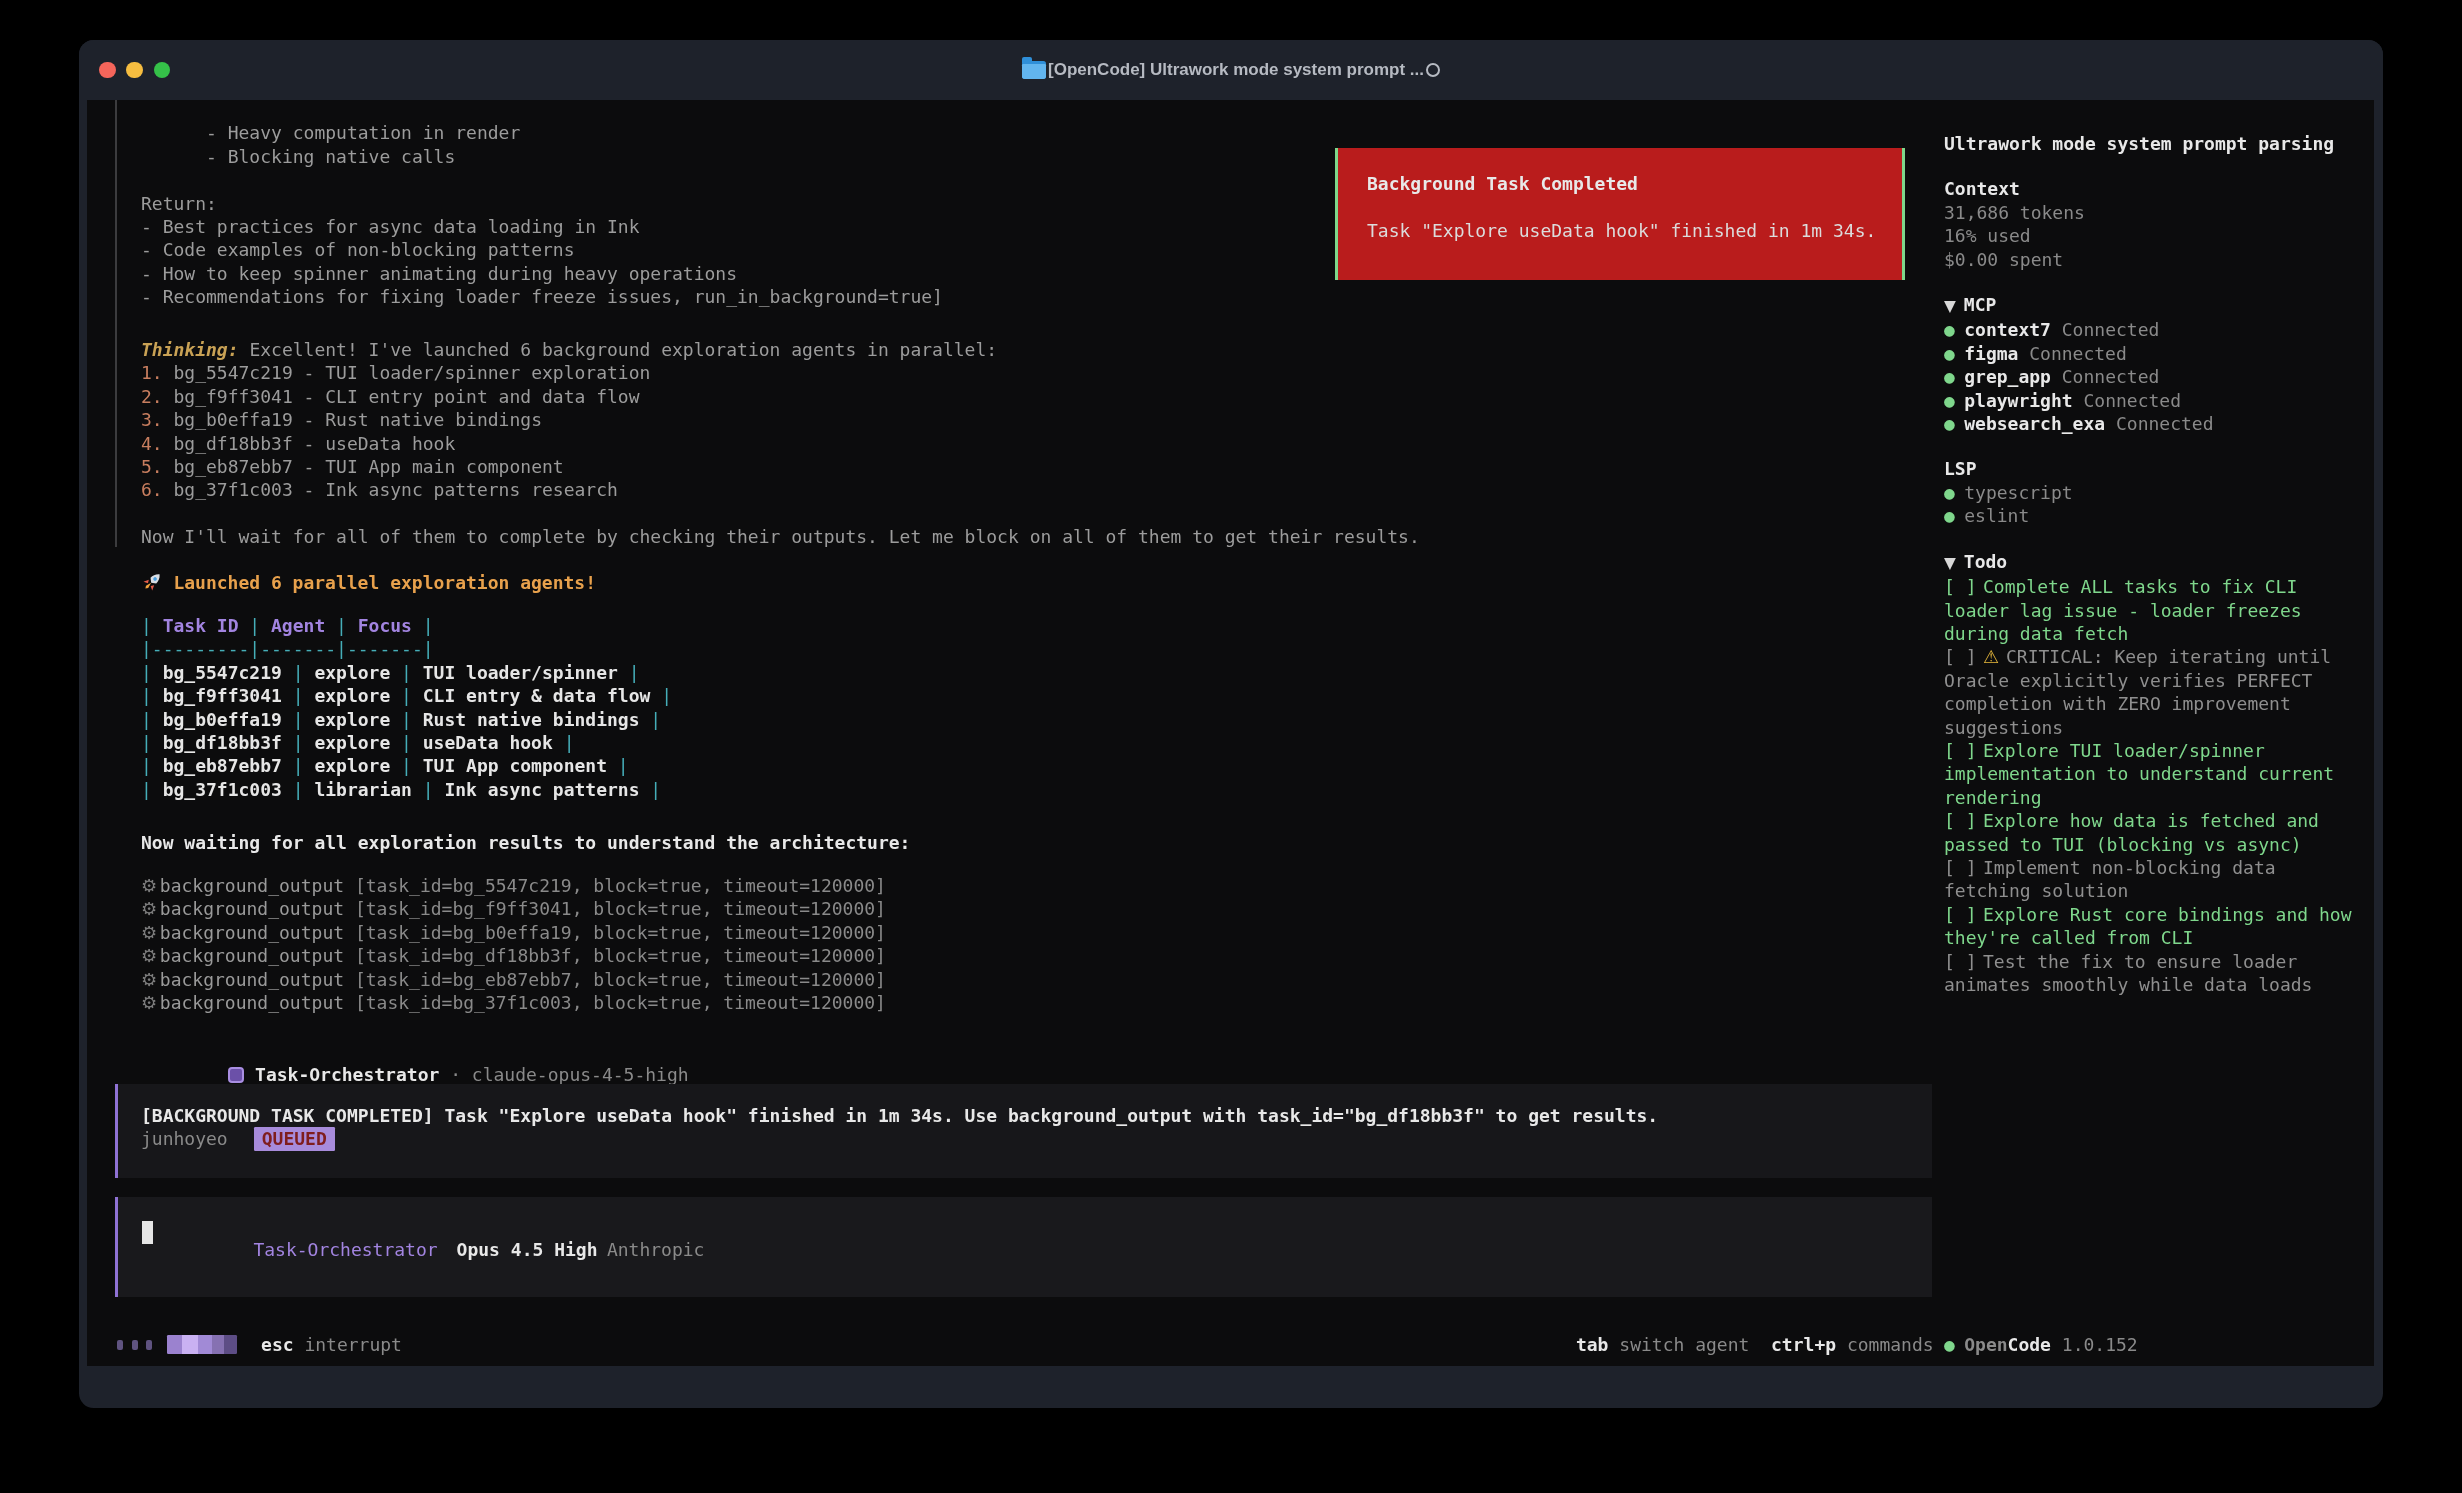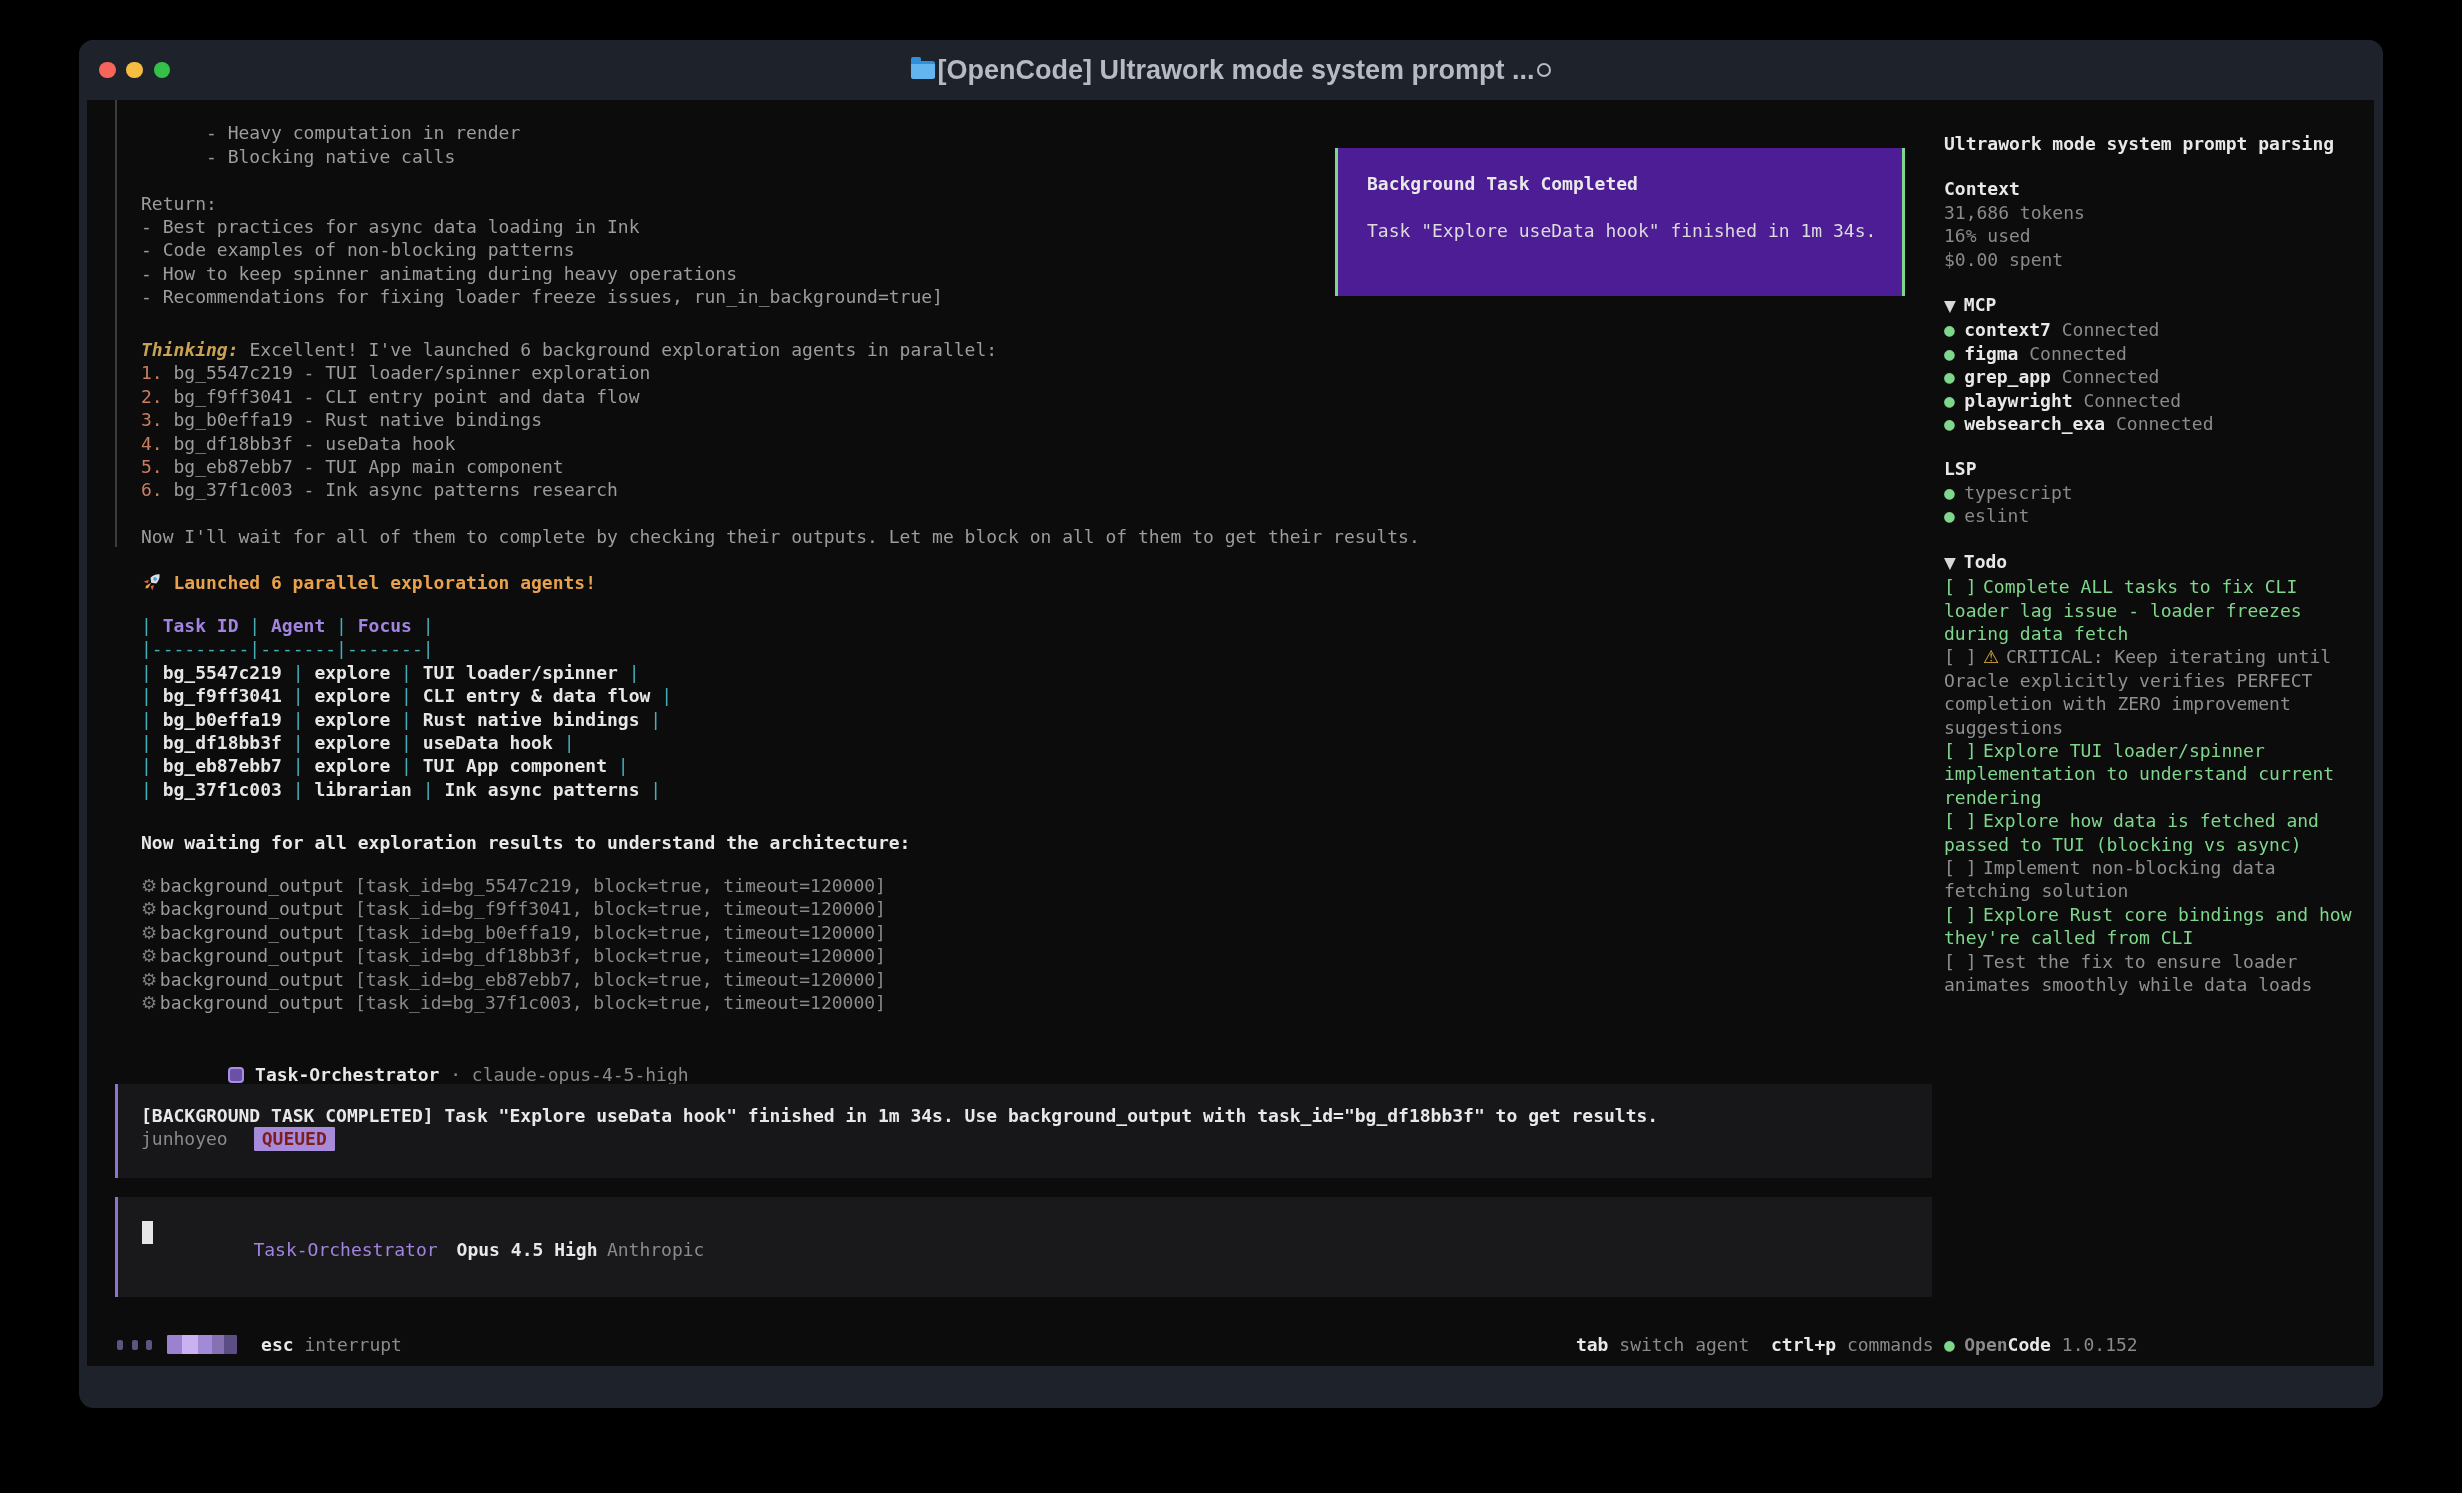--- a/index.html
+++ b/index.html
@@ -5,21 +5,21 @@
   html,body{margin:0;padding:0;background:#000;width:2462px;height:1493px;overflow:hidden;}
   *{box-sizing:border-box;}
   .screen{position:relative;width:2462px;height:1493px;background:#000;font-family:"DejaVu Sans Mono",monospace;}
   .window{position:absolute;left:79px;top:40px;width:2304px;height:1368px;background:#1e222b;border-radius:14.7px;overflow:hidden;box-shadow:0 20px 54px rgba(0,0,0,.8);}
   .titlebar{position:absolute;left:0;top:0;width:100%;height:60px;background:#1e222b;display:flex;align-items:center;justify-content:center;}
   .traffic{position:absolute;left:20px;top:0;height:60px;display:flex;align-items:center;gap:10.7px;}
   .tl{width:16.7px;height:16.7px;border-radius:50%;display:inline-block;}
   .tl.red{background:#f5655b;}
   .tl.yellow{background:#f6bd40;}
   .tl.green{background:#35c149;}
-  .title-wrap{display:flex;align-items:center;gap:2px;font-family:"Liberation Sans",sans-serif;font-weight:bold;font-size:27px;color:#b6bac2;}
+  .title-wrap{display:flex;align-items:center;gap:2px;font-family:"Liberation Sans",sans-serif;font-weight:bold;font-size:17px;color:#b6bac2;}
   .folder{position:relative;width:24px;height:18px;background:#2f8fd9;border-radius:2.7px;}
   .folder:before{content:"";position:absolute;top:-4px;left:0;width:10px;height:6px;background:#2f8fd9;border-radius:2px 2px 0 0;}
   .folder:after{content:"";position:absolute;left:0;right:0;top:3.3px;bottom:0;background:#62b5ef;border-radius:1.3px 1.3px 2.7px 2.7px;}
   .title-circle{width:14px;height:14px;border:2px solid #b6bac2;border-radius:50%;display:inline-block;}
   .terminal{position:absolute;left:8px;right:9.4px;top:60px;bottom:42px;background:#0c0c0d;font-size:18px;line-height:23.4px;color:#9c9c9c;}
   .abs{position:absolute;}
   pre.block{margin:0;font-family:inherit;font-size:18px;line-height:23.4px;white-space:pre;color:#9c9c9c;}
   .vrule{position:absolute;left:28px;top:0;width:2px;height:447px;background:#3c3c3e;}
   .w{color:#e8e8e8;font-weight:bold;}
   .dim{color:#8a8a8a;}
@@ -56,21 +56,21 @@
   .sidebar .sec{margin-top:22px;}
   .tri{color:#d8d8d8;font-family:"DejaVu Sans",sans-serif;font-size:15.4px;margin-right:8px;}
   .b-dot{color:#7fd78c;margin-right:9.4px;}
   .mcp-name{color:#e8e8e8;font-weight:bold;}
   .todo-item{margin:0;}
   .t-green{color:#7fd78c;}
   .t-gray{color:#8f8f8f;}
   .cb{margin-right:0.6ch;}
   .warn{color:#e8b93c;font-family:"DejaVu Sans",sans-serif;margin-right:0.6ch;}
   .version{position:absolute;left:0;top:1233px;white-space:pre;}
-  .toast{position:absolute;left:1248px;top:48px;width:570px;height:148px;background:#4c1d95;border-left:3.3px solid #7ed78b;border-right:3.3px solid #7ed78b;padding:24px 0 0 29px;z-index:5;}
+  .toast{position:absolute;left:1248px;top:48px;width:570px;height:132px;background:#b91c1c;border-left:3.3px solid #7ed78b;border-right:3.3px solid #7ed78b;padding:24px 0 0 29px;z-index:5;}
   .toast .t-title{margin-bottom:23.4px;}
   .rocket-svg{vertical-align:-4px;margin-right:9.4px;}
 </style>
 </head>
 <body>
 
 <div class="screen">
   <div class="window">
 
     <div class="titlebar">

